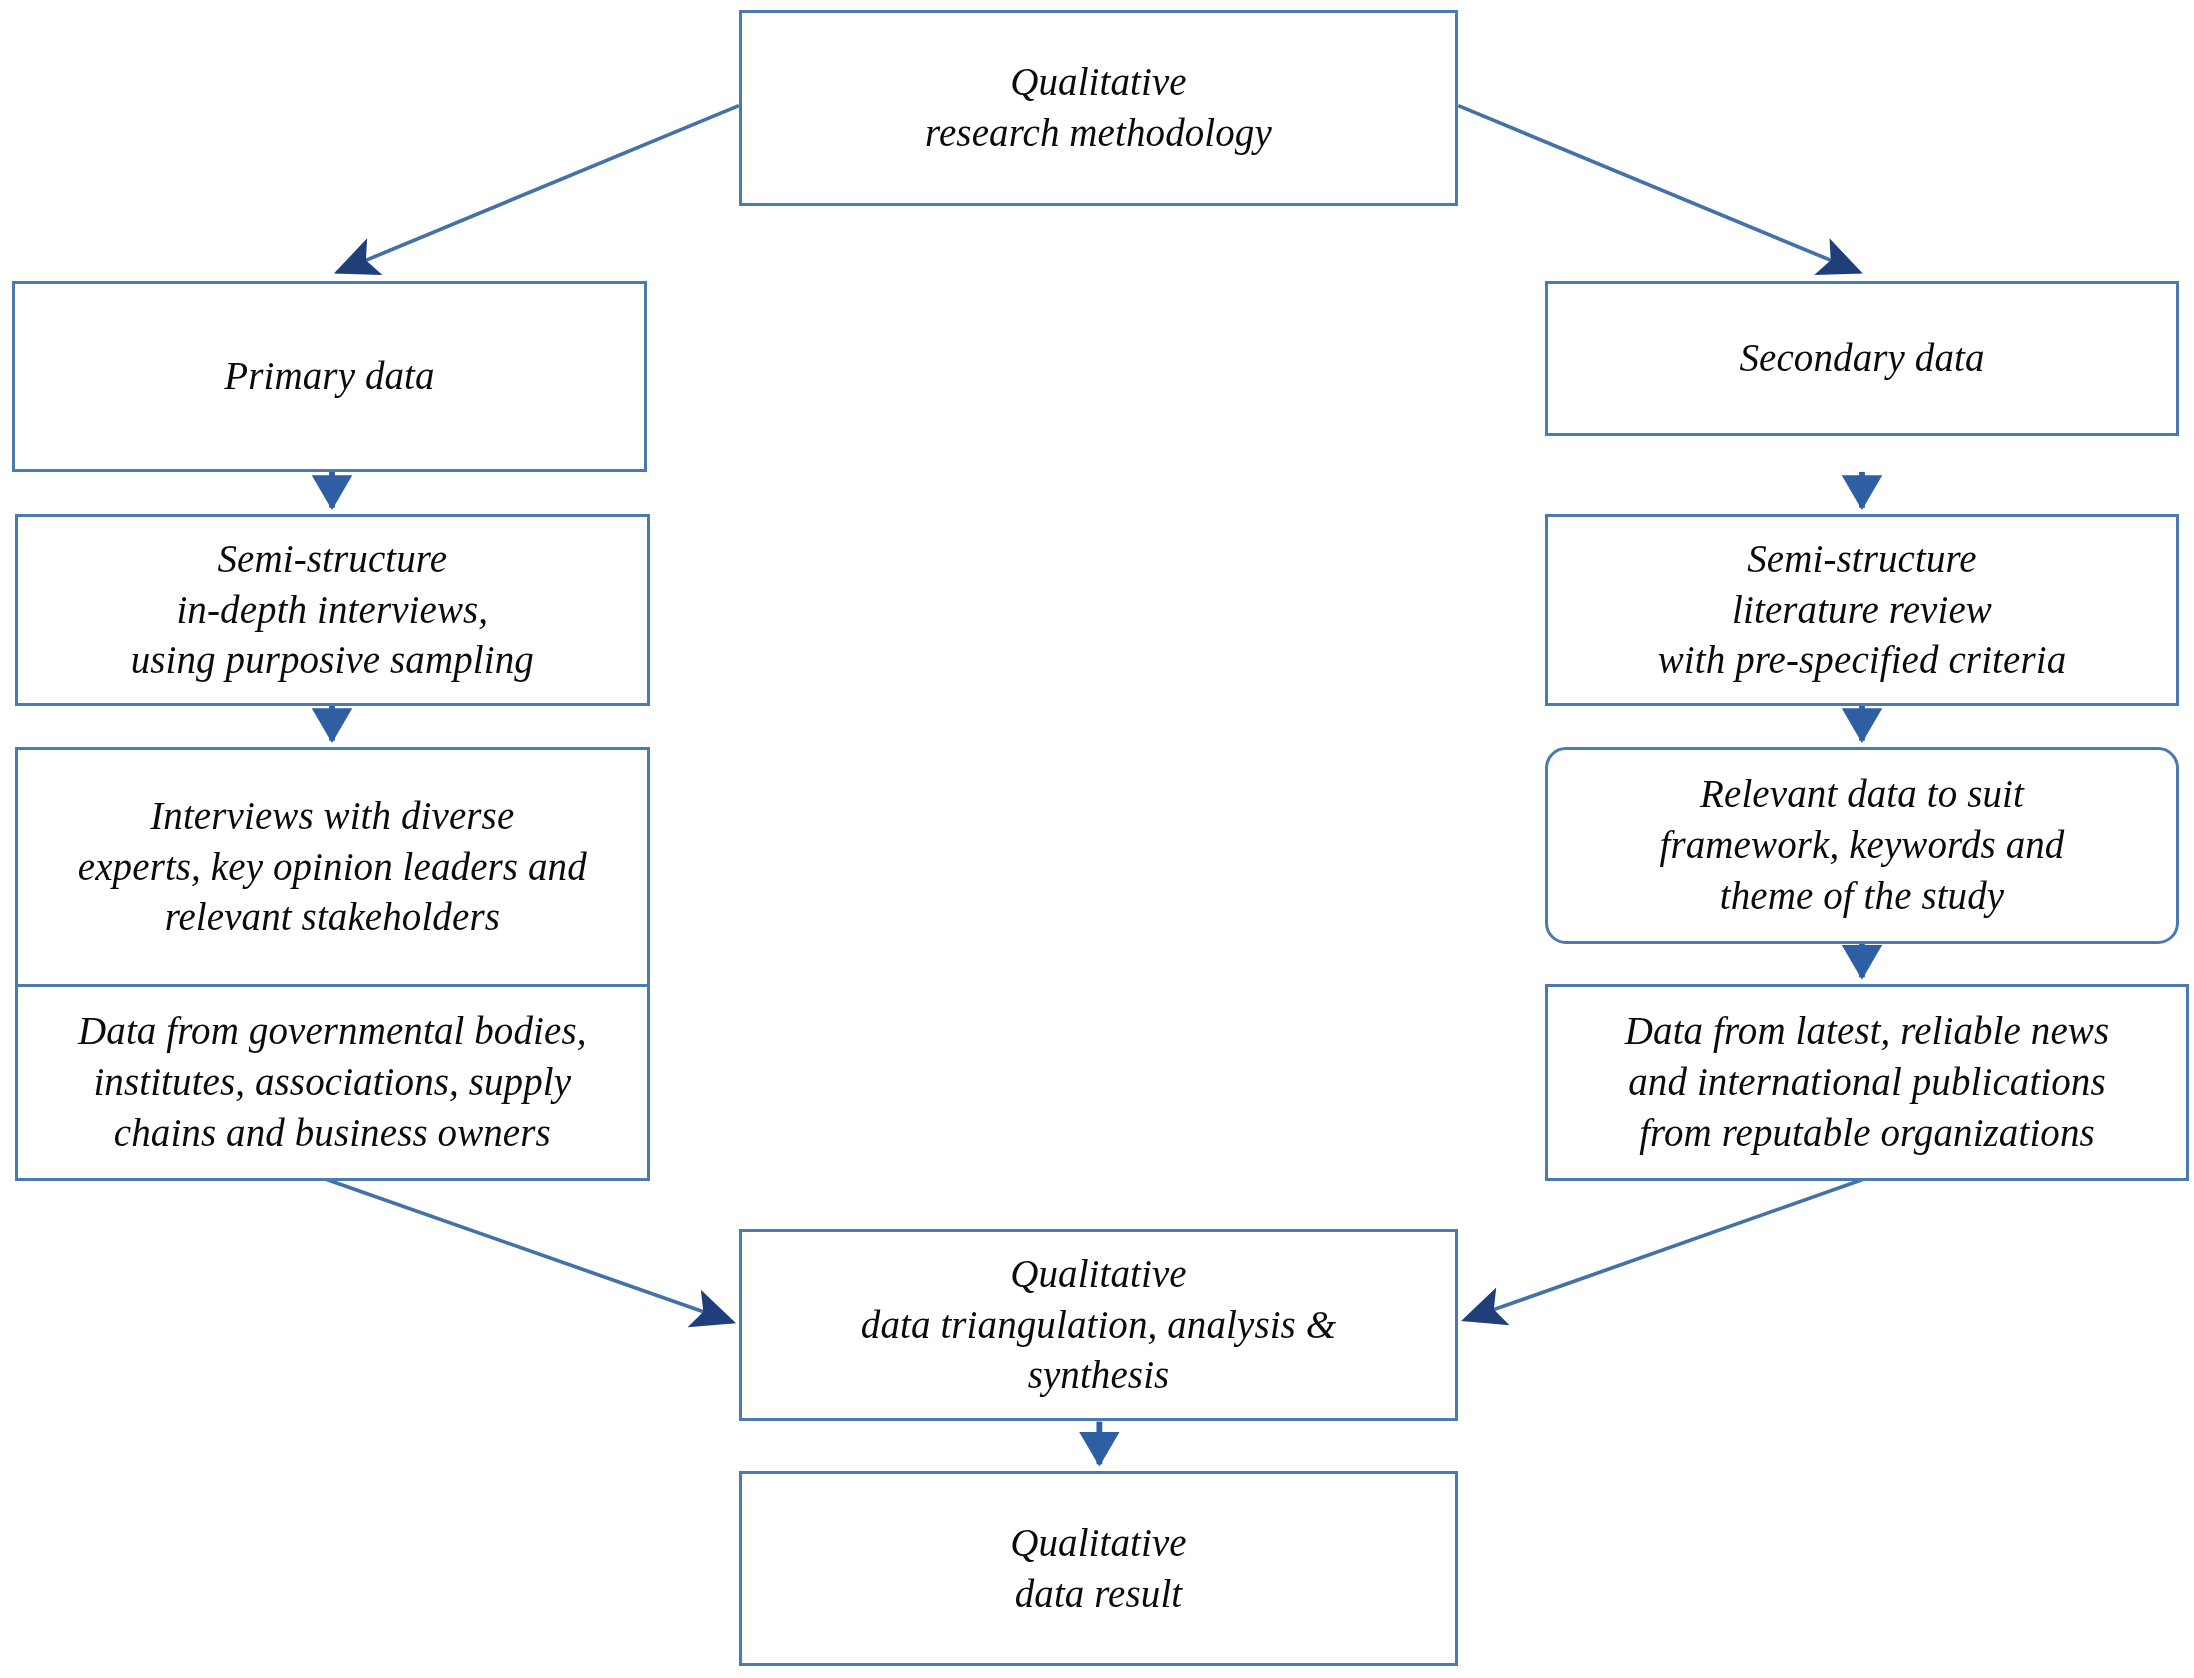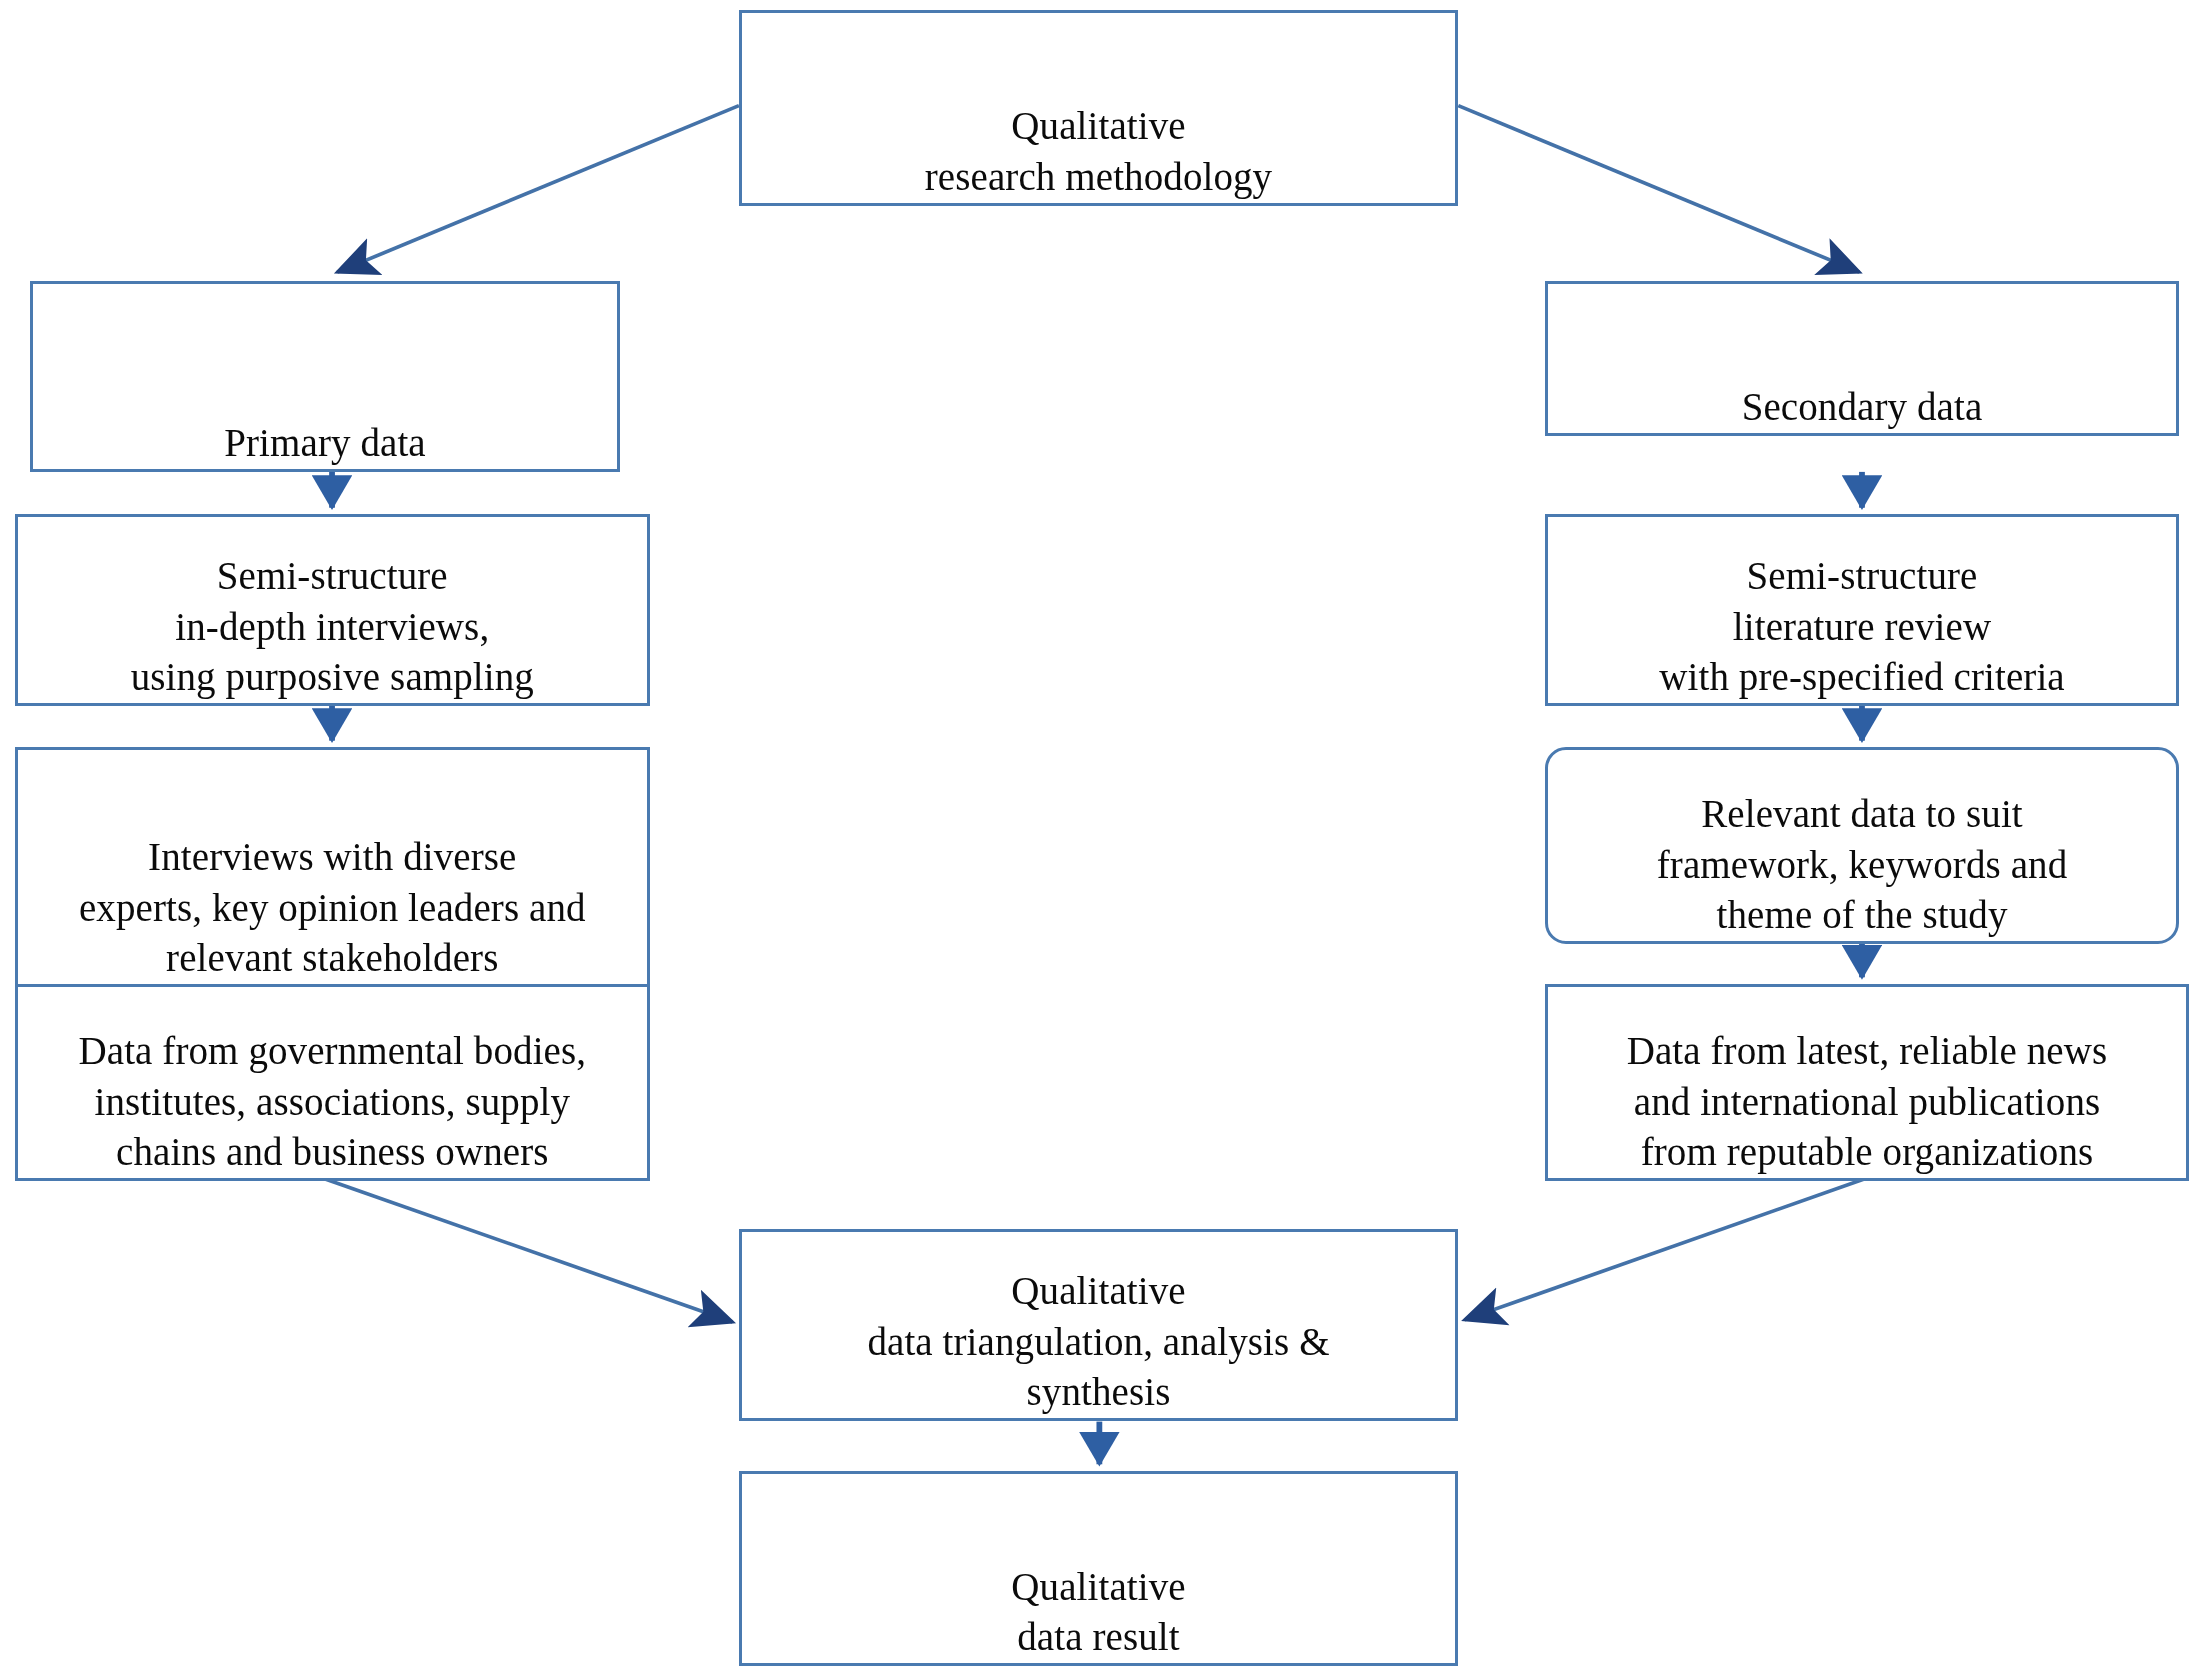--- a/index.html
+++ b/index.html
@@ -24,36 +24,37 @@
     width: 2194px;
     height: 1679px;
     pointer-events: none;
   }
   .node {
     position: absolute;
     box-sizing: border-box;
     background: #ffffff;
     border: 3.2px solid #4a7ab0;
     display: flex;
-    align-items: flex-end;
+    align-items: center;
     justify-content: center;
     text-align: center;
     z-index: 2;
+    font-style: italic;
   }
   .node-text {
     color: #0b0b0b;
     font-size: 39px;
     line-height: 1.30;
     letter-spacing: 0.1px;
     padding: 0 7.4px;
     white-space: pre-line;
   }
   
   #node-root        { left: 739px; top: 9.5px;   width: 719px; height: 196px; }
-  #node-primary     { left: 30px;   top: 281px;  width: 590px; height: 191px; }
+  #node-primary     { left: 12px;   top: 281px;  width: 635px; height: 191px; }
   #node-primary-1   { left: 14.8px;   top: 514px;  width: 635px; height: 192px; }
   #node-primary-2   { left: 14.8px;   top: 747px; width: 635px; height: 240px; }
   #node-primary-3   { left: 14.8px;   top: 984px; width: 635px; height: 197px; }
   #node-secondary   { left: 1545px; top: 281px;  width: 634px; height: 155px; }
   #node-secondary-1 { left: 1545px; top: 514px;  width: 634px; height: 192px; }
   #node-secondary-2 { left: 1545px; top: 747px; width: 634px; height: 197px; border-radius: 21px; }
   #node-secondary-3 { left: 1545px; top: 984px; width: 644px; height: 197px; }
   #node-synthesis   { left: 739px; top: 1229px; width: 719px; height: 192px; }
   #node-result      { left: 739px; top: 1471px; width: 719px; height: 195px; }
 </style>

